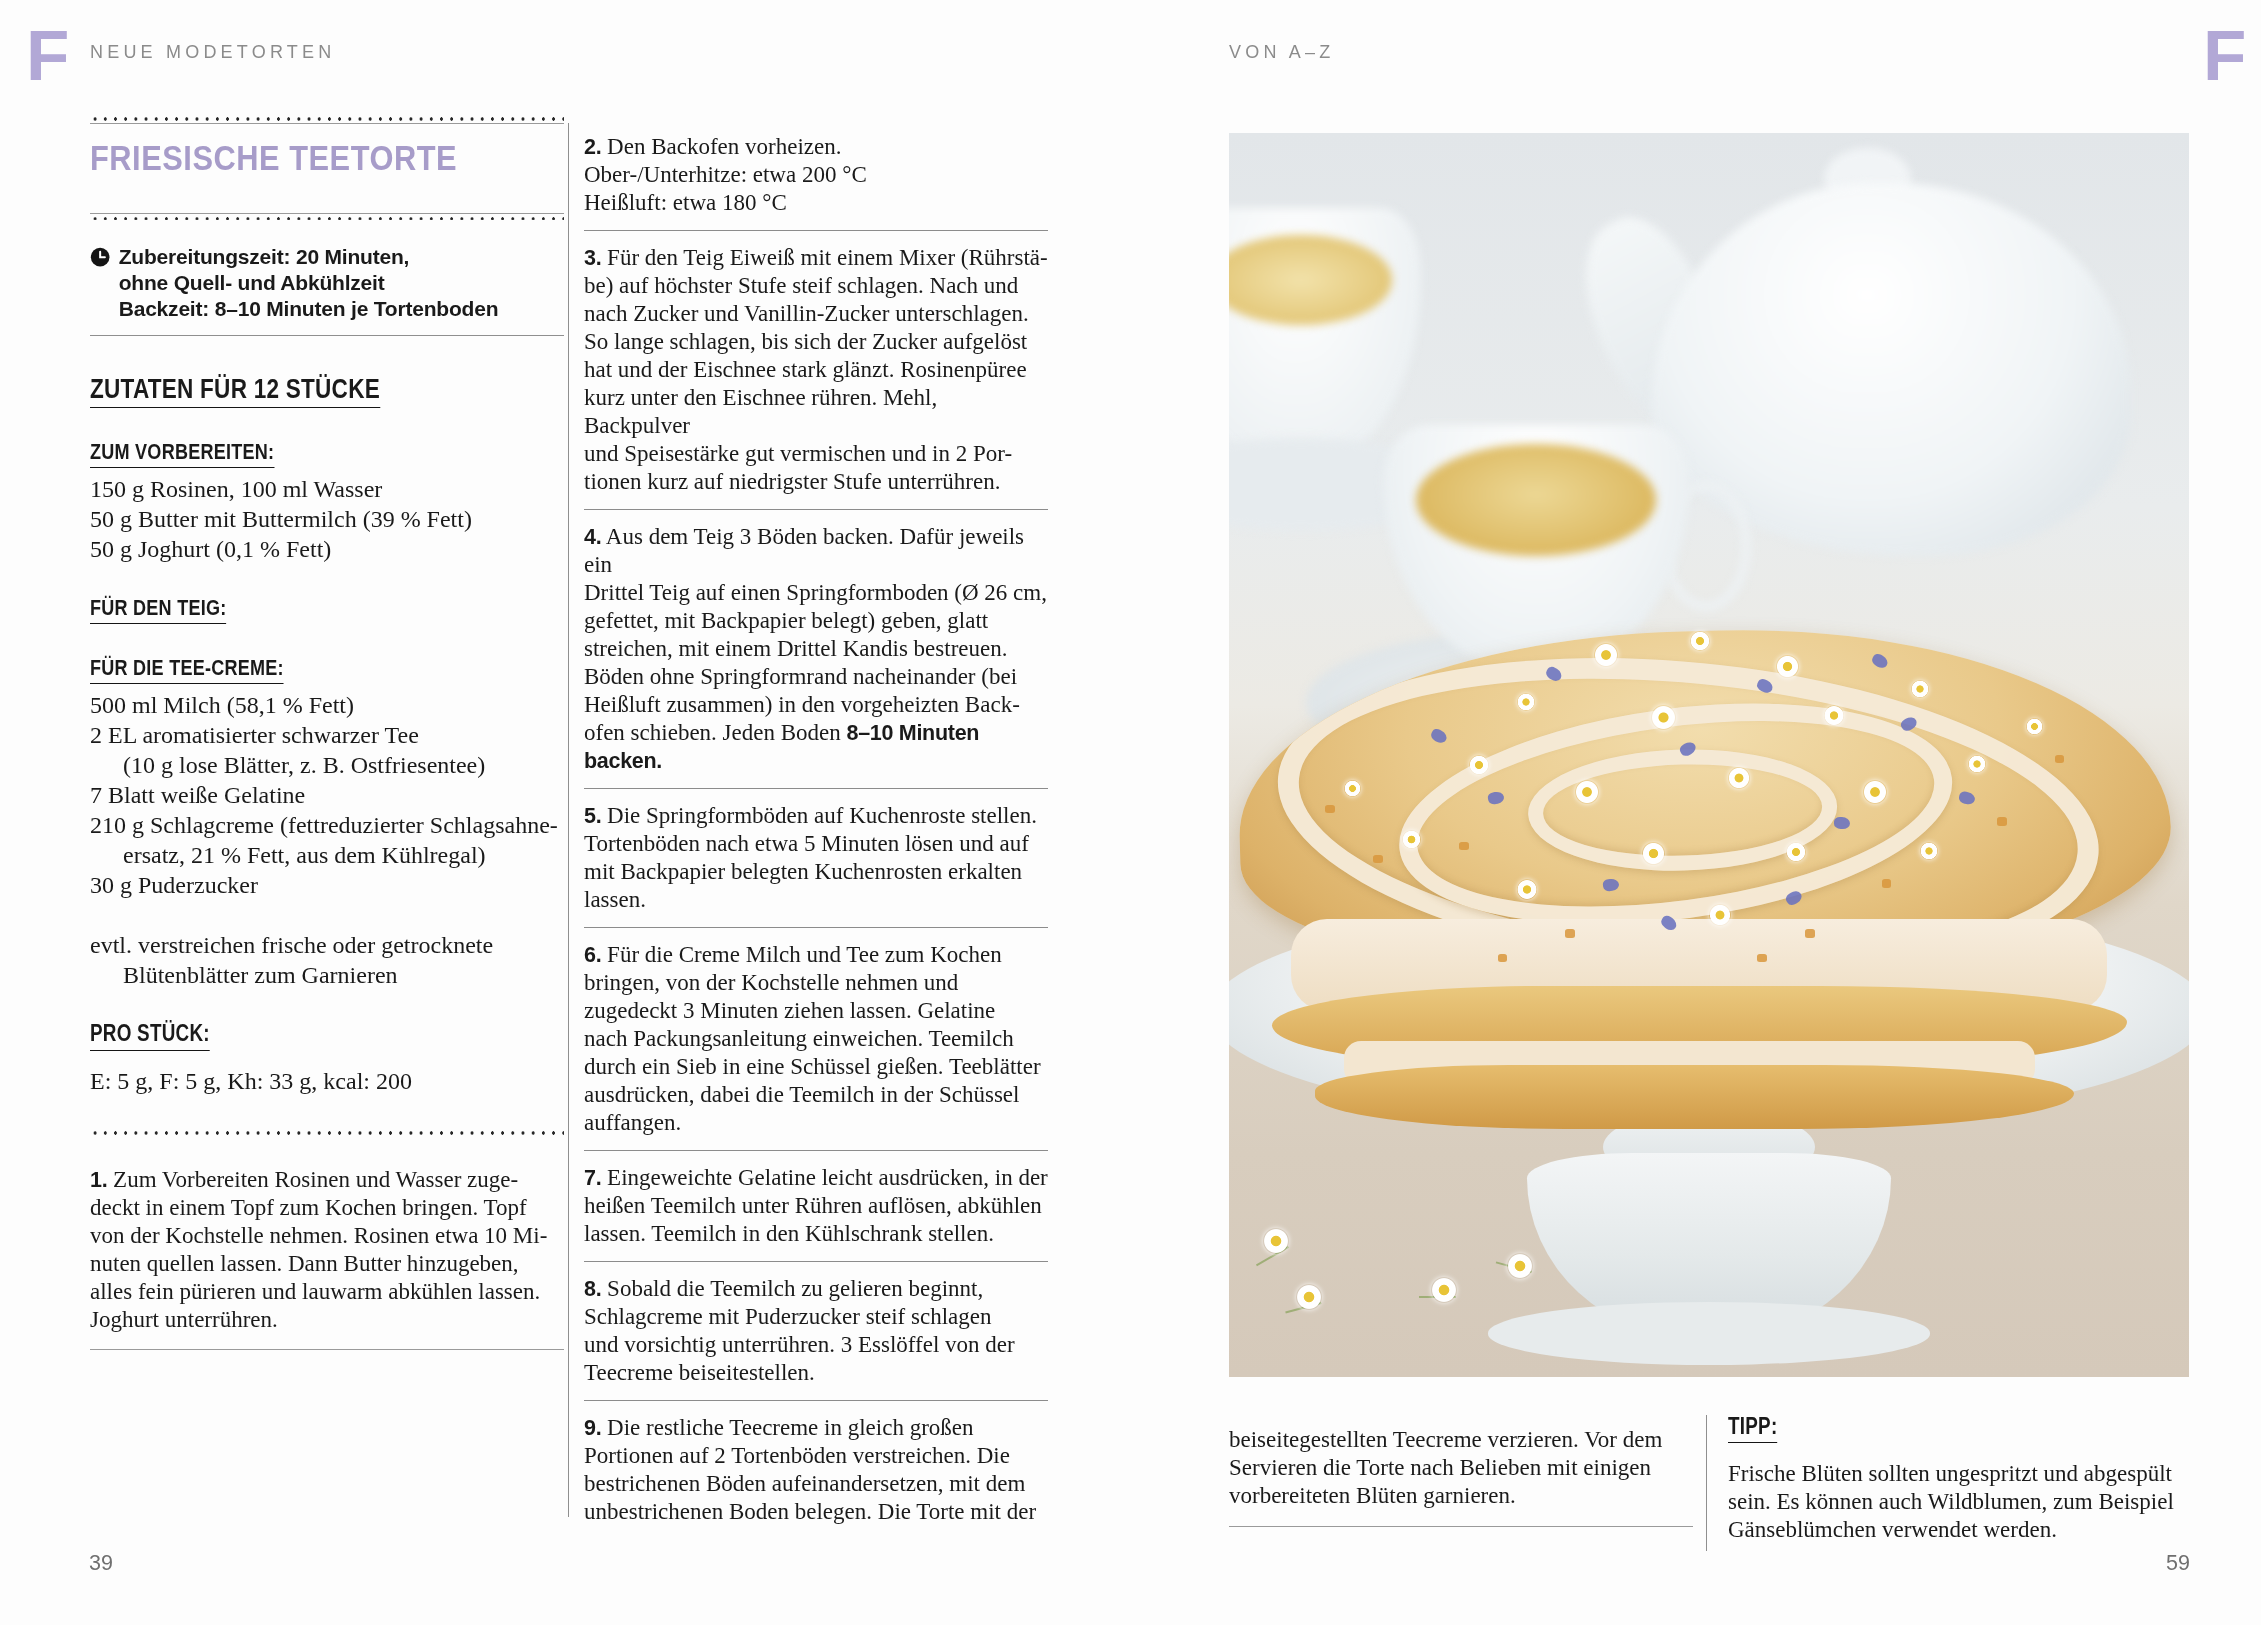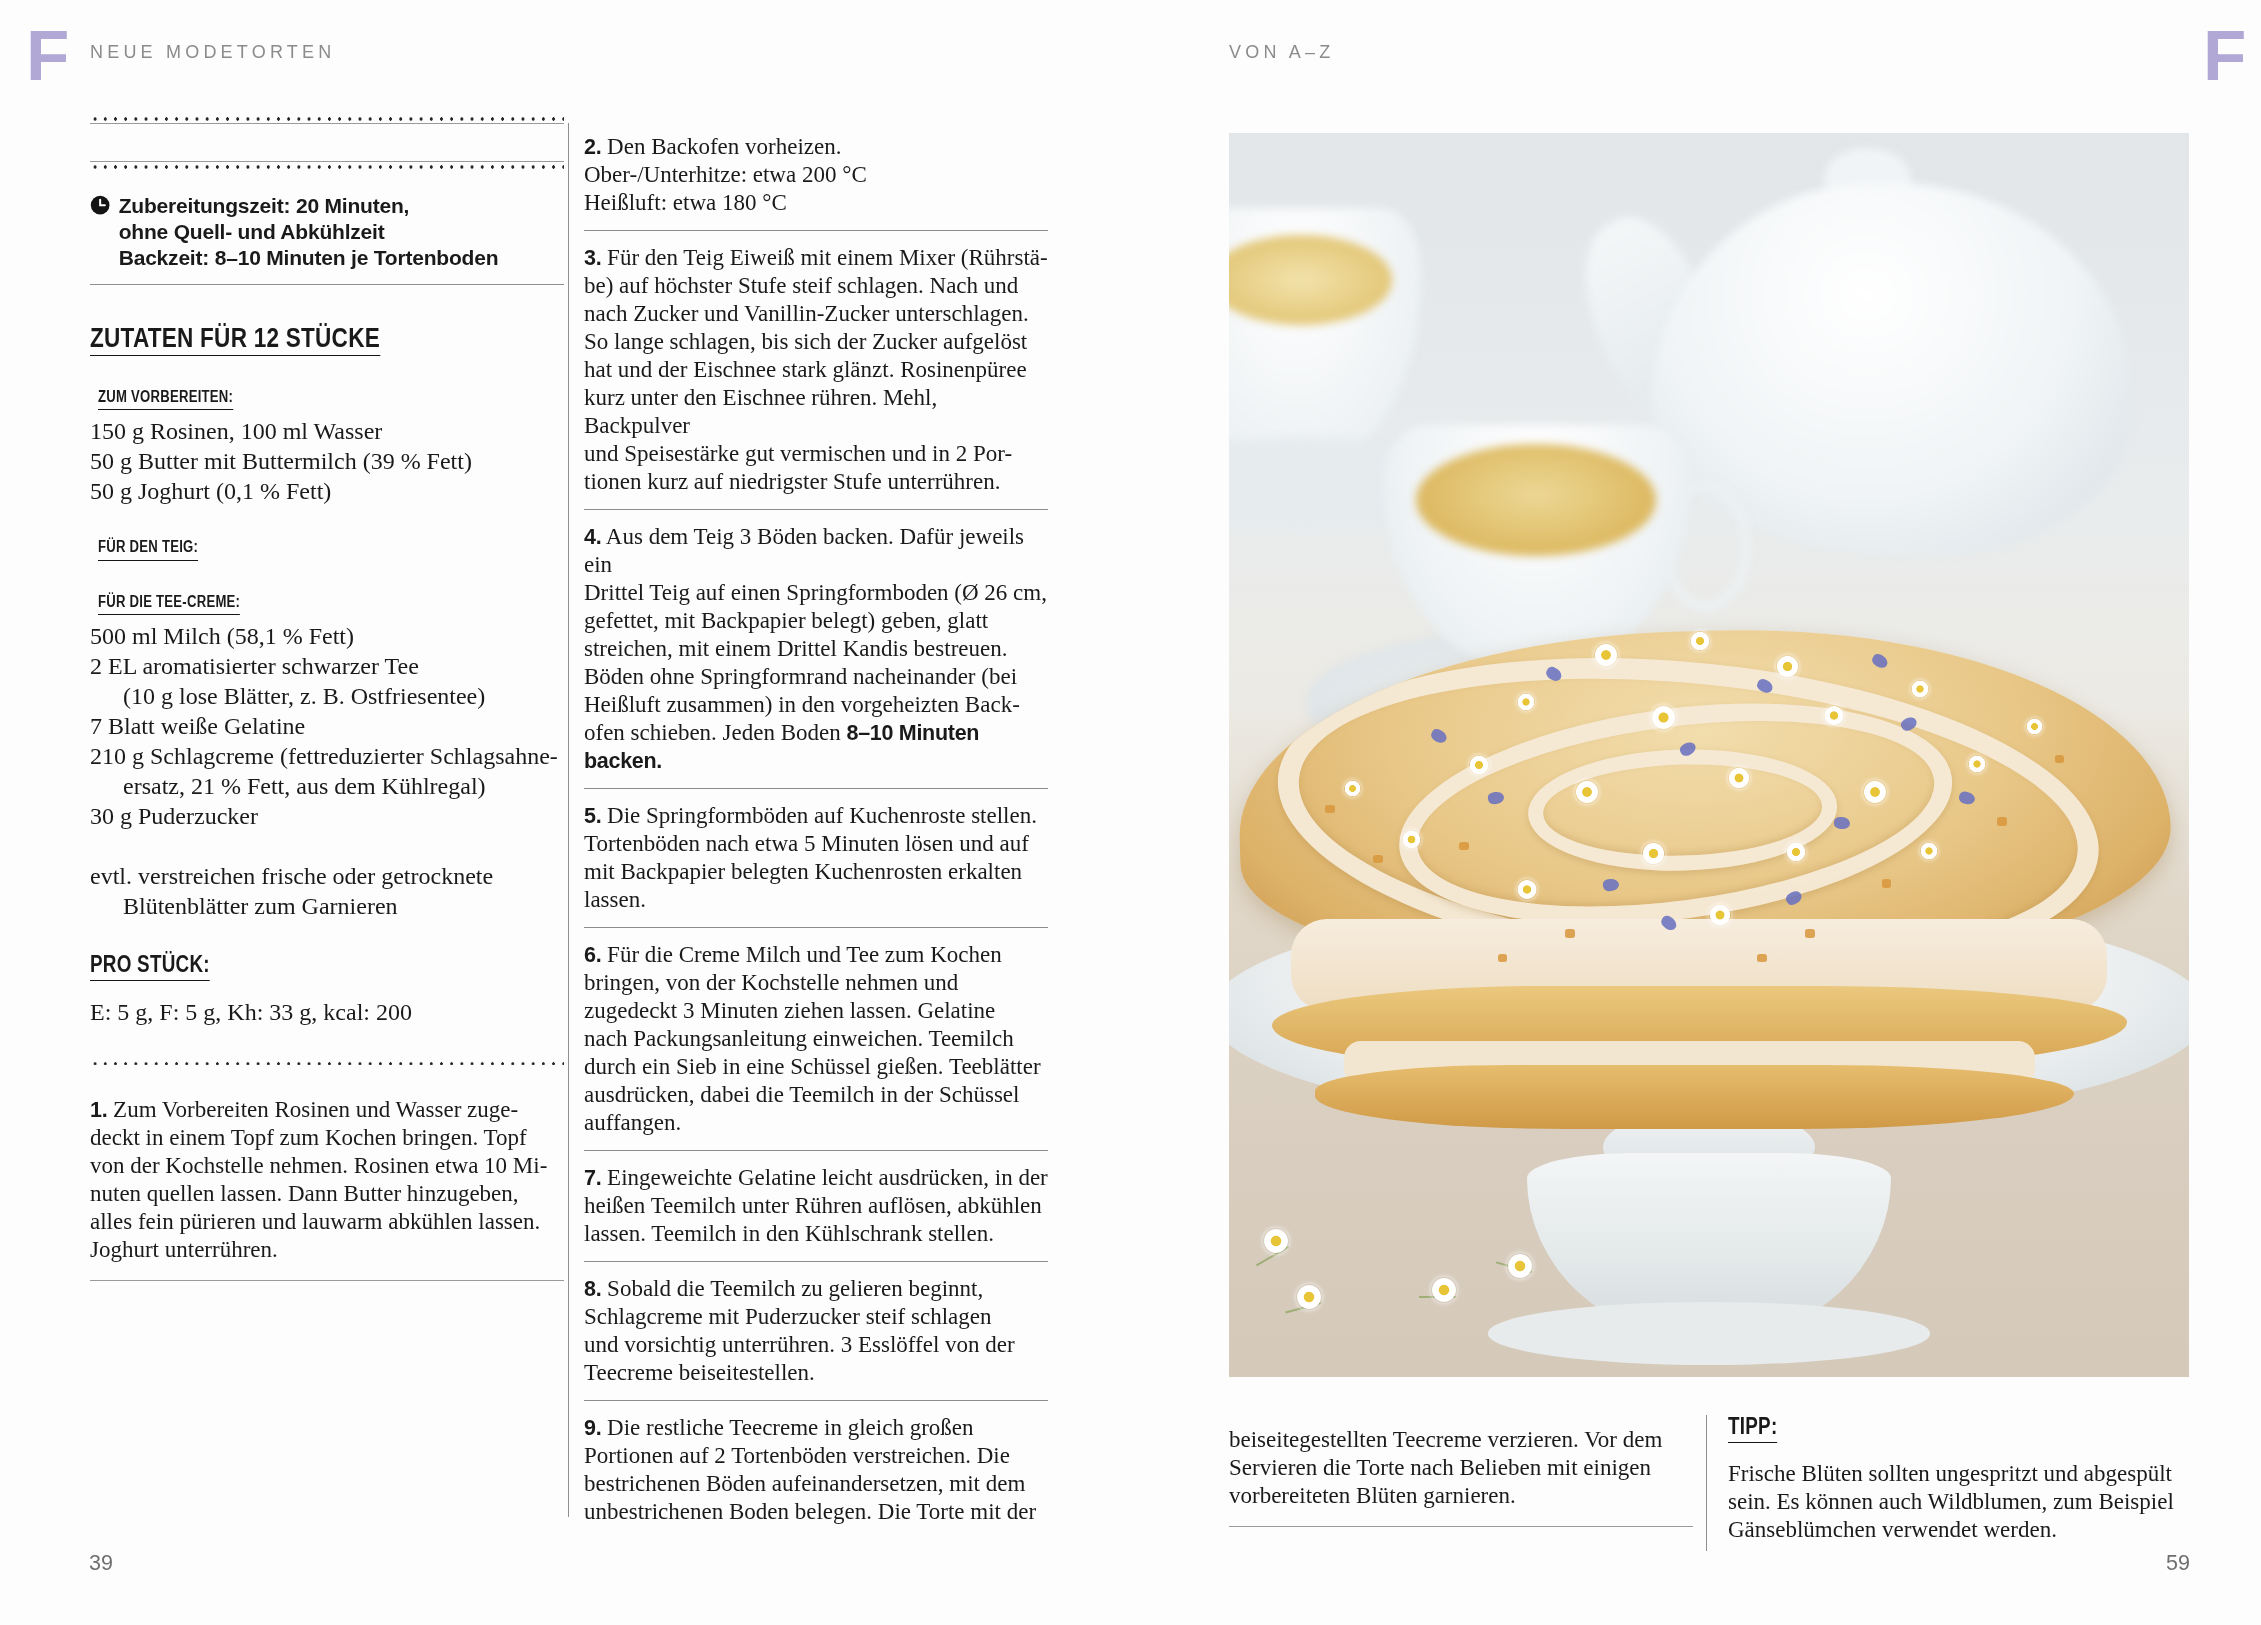--- a/index.html
+++ b/index.html
@@ -31,21 +31,21 @@
   .titlebox .rule.bottom{margin-top:37px;}
   .titlebox .dots.bottom{margin-top:3px;}
   h1.recipe-title{margin:15.6px 0 0 0;font-size:35px;line-height:1;color:#a79cc9;}
   h1 .cond{transform:scaleX(.88);letter-spacing:0.6px;}
   .prep{display:flex;margin-top:24px;}
   .clock{flex:0 0 auto;width:20.3px;height:20.3px;margin:2.4px 8.4px 0 0;}
   .prep-text{margin:0;font-family:"Liberation Sans",sans-serif;font-weight:bold;font-size:21px;
              line-height:26px;white-space:pre-line;letter-spacing:-0.2px;}
   .col-left>.rule.after-prep{margin-top:13px;}
   h2.zutaten{margin:39px 0 0 0;font-size:27.5px;line-height:1;}
-  h3.ghead{margin:33px 0 0 8px;font-size:16px;line-height:1;}
+  h3.ghead{margin:33px 0 0 0;font-size:22px;line-height:1;}
   .ing{margin:0;font-size:24px;line-height:30px;}
   .ing-list{margin-top:6px;}
   .ing.ind{padding-left:33px;}
   .note-list{margin-top:30px;}
   h3.pro{margin:32px 0 0 0;font-size:23px;line-height:1;}
   .nutrition{margin:15.6px 0 0 0;font-size:24px;line-height:30px;}
   .dots.sep{margin-top:35px;}
   
   .step{margin:0;font-size:23px;line-height:28px;white-space:pre-line;}
   .stepnum,.stepbold{font-family:"Liberation Sans",sans-serif;font-weight:bold;font-size:21.5px;letter-spacing:-0.3px;}
@@ -120,20 +120,21 @@
 
   <div class="corner left">F</div>
   <div class="runhead left">NEUE MODETORTEN</div>
   <div class="corner right">F</div>
   <div class="runhead right">VON A–Z</div>
 
   <div class="col-left">
     <div class="titlebox">
       <div class="dots"></div>
       <div class="rule"></div>
+      <h1 class="recipe-title"><span class="cond">FRIESISCHE TEETORTE</span></h1>
       <div class="rule bottom"></div>
       <div class="dots bottom"></div>
     </div>
 
     <div class="prep">
       <span class="clock">
         <svg viewBox="0 0 24 24" width="20.3" height="20.3">
             <circle cx="12" cy="12" r="11" fill="#141414"></circle>
             <path d="M12 5.6v6.6h5.6" stroke="#ffffff" stroke-width="2.4" fill="none" stroke-linecap="round"></path>
           </svg>

